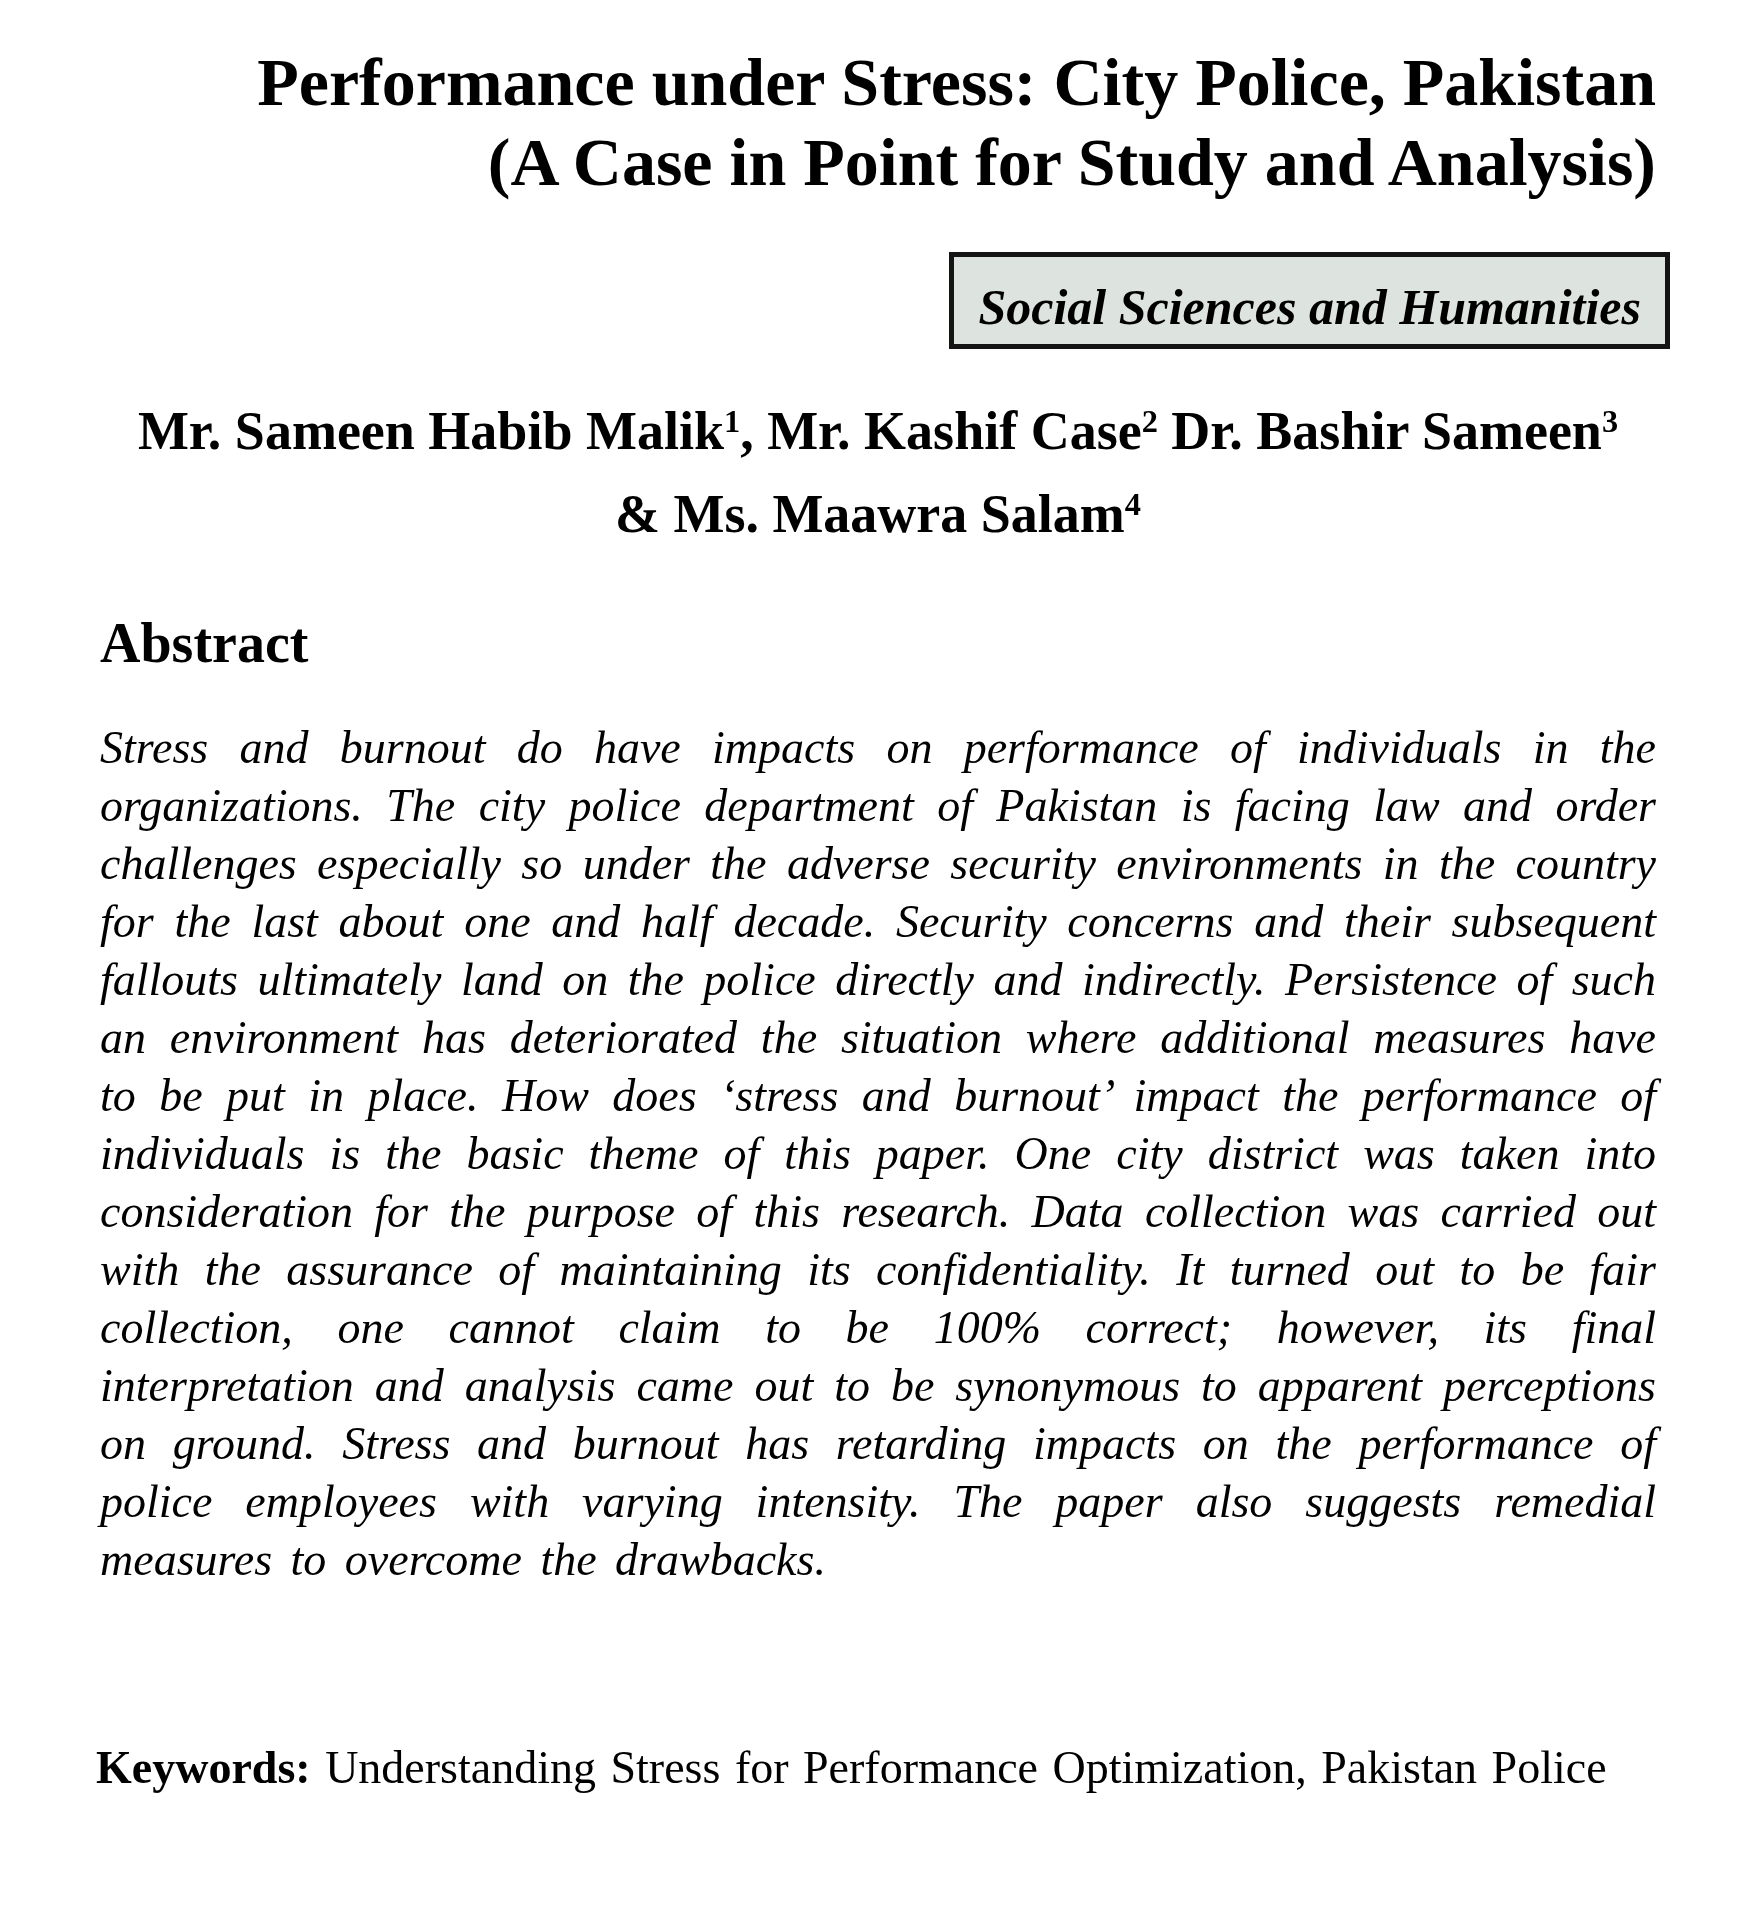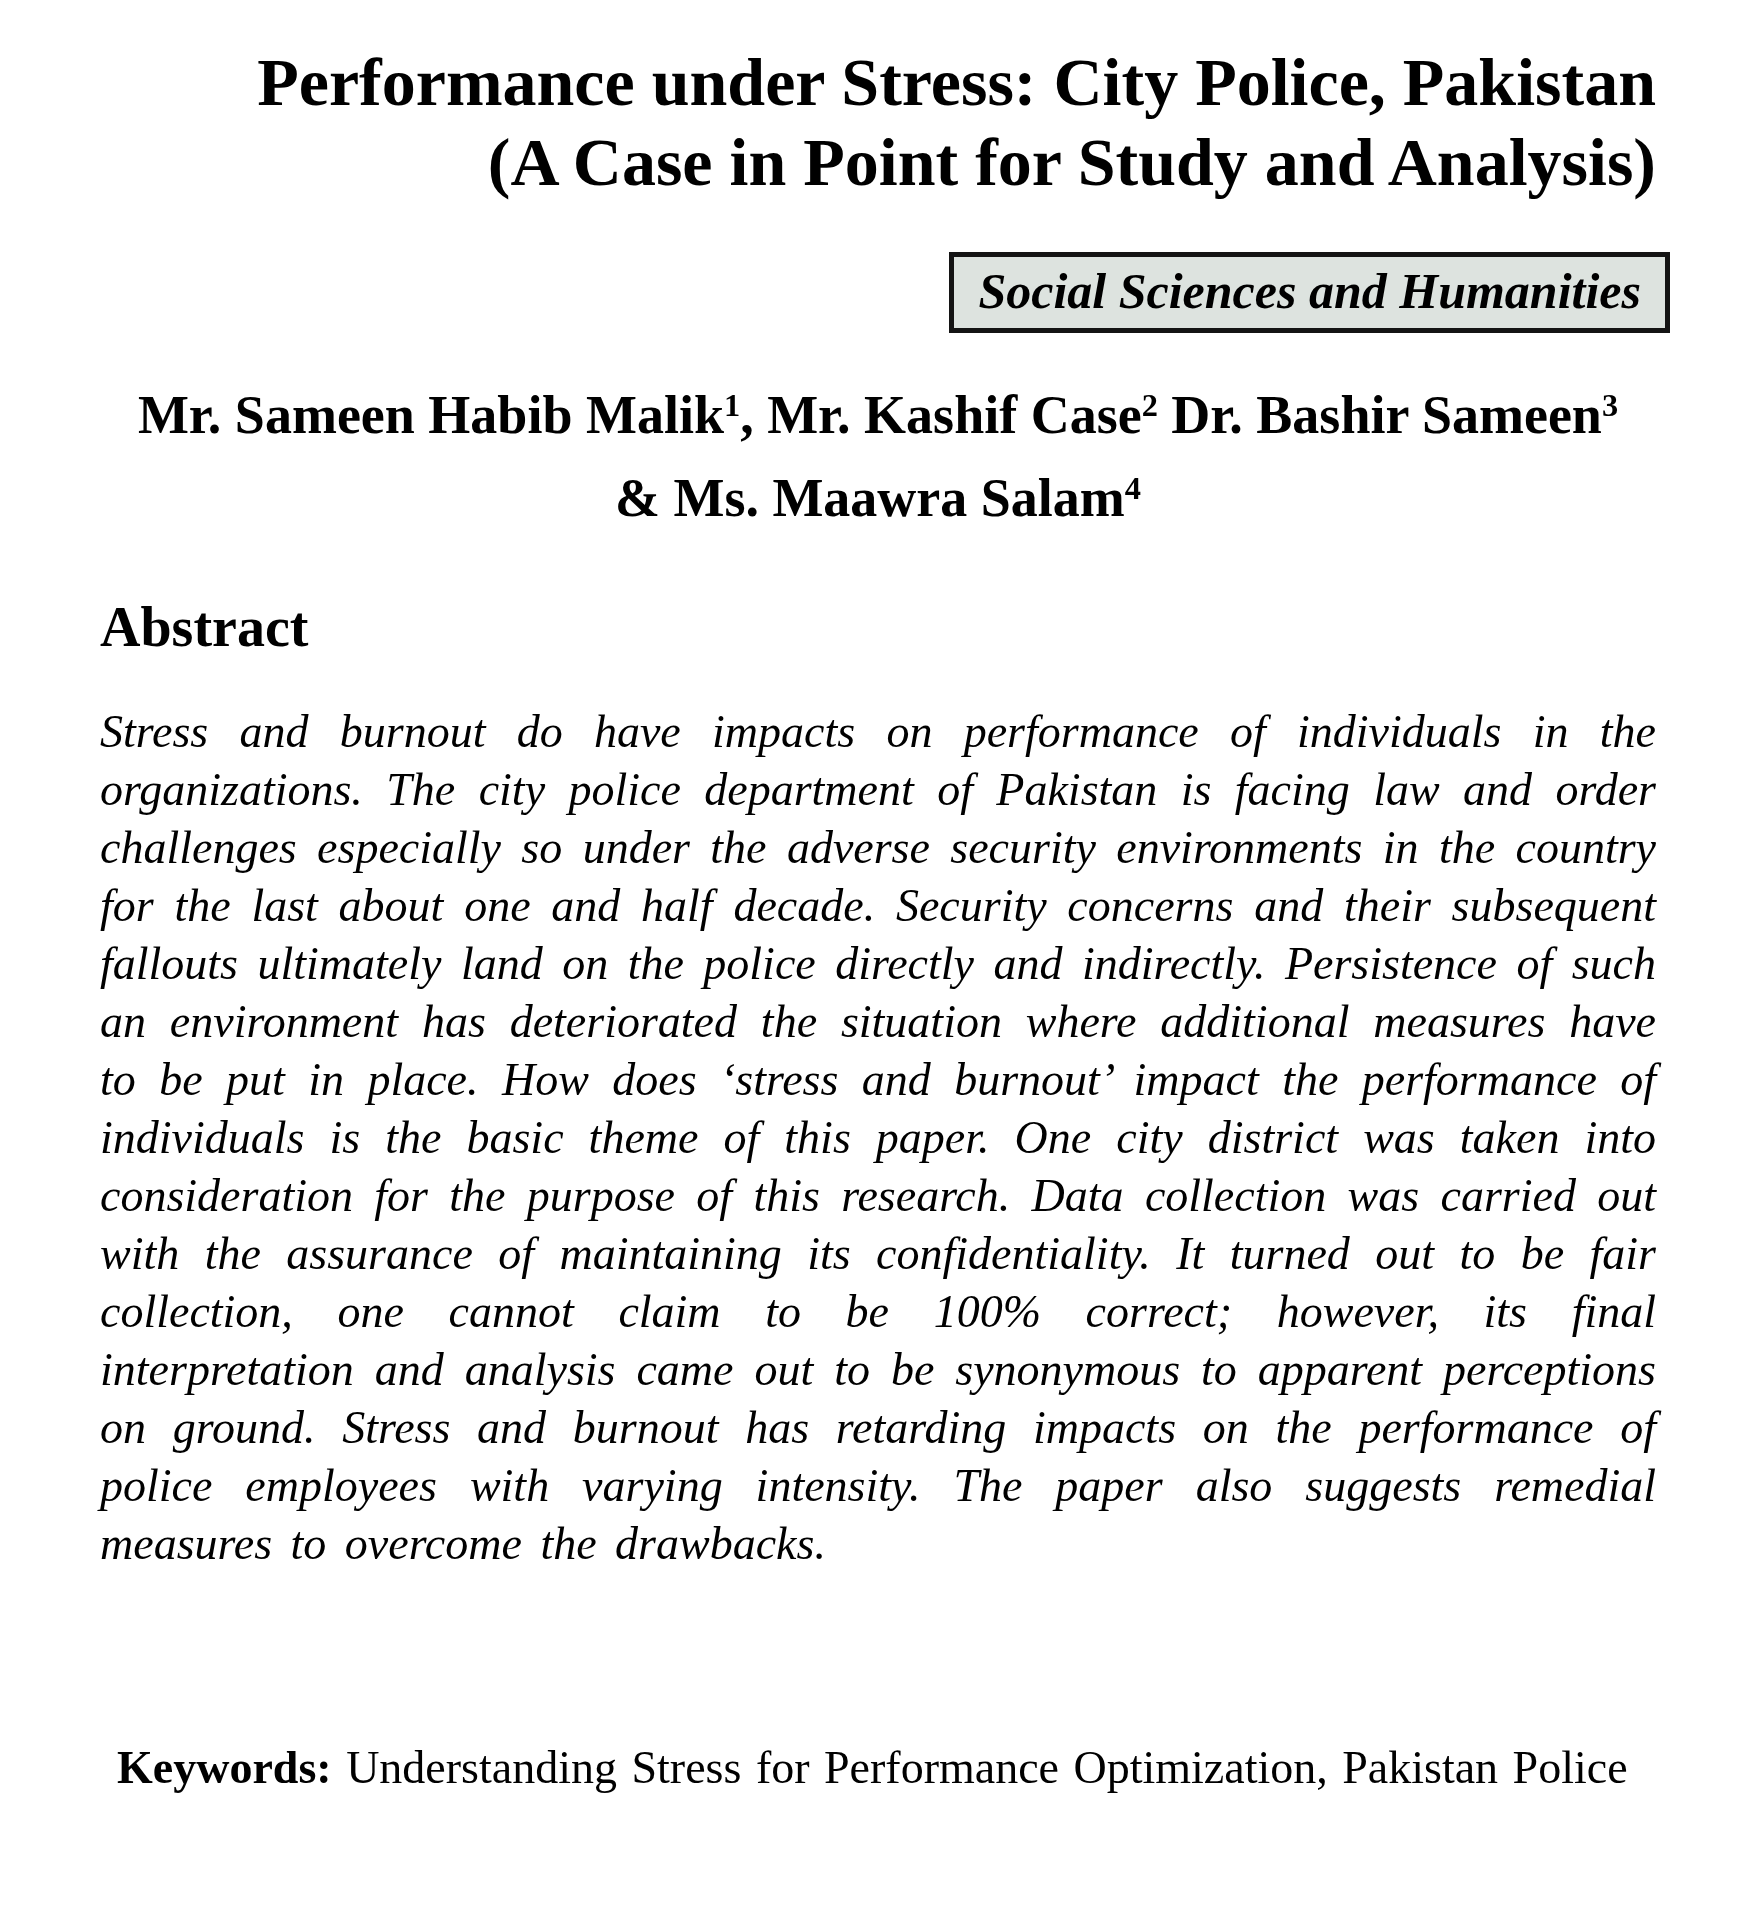--- a/index.html
+++ b/index.html
@@ -16,39 +16,39 @@
   .title { margin: 0; text-align: right; font-weight: bold; font-size: 68px; line-height: 80px; }
   .tline { display: block; white-space: nowrap; }
 
   .badge-row { text-align: right; margin: 50px -14px 0 0; }
   .badge {
     display: inline-block;
     border: 5px solid var(--badge-border, #141414);
     background: var(--badge-bg, #dde3df);
     font-weight: bold; font-style: italic;
     font-size: 50px; line-height: 1.25;
-    padding: 3px 24px 5px 24px;
+    padding: 19px 24px 5px 24px;
   }
 
   .authors { margin-top: 44px; text-align: center; font-weight: bold; font-size: 54px; line-height: 76px; }
   .authors-line { white-space: nowrap; }
   .auth-sup { font-size: 0.60em; position: relative; top: -0.52em; vertical-align: baseline; }
 
   .abstract-heading { margin: 52px 0 0 0; font-size: 56px; font-weight: bold; }
 
   .abstract-body {
     margin: 44px 0 0 0;
     font-style: italic;
     font-size: 46px; line-height: 58px;
     text-align: justify;
     word-spacing: 7px;
   }
 
   .keywords {
-    position: absolute; left: 117px; right: 82px; top: 1734px;
+    position: absolute; left: 96px; right: 82px; top: 1734px;
     margin: 0;
     font-size: 46px; line-height: 67px;
     text-align: justify;
     word-spacing: 3px;
     padding-left: 255px; text-indent: -255px;
   }
   .kw-label { font-weight: bold; }
 </style>
 </head>
 <body>

